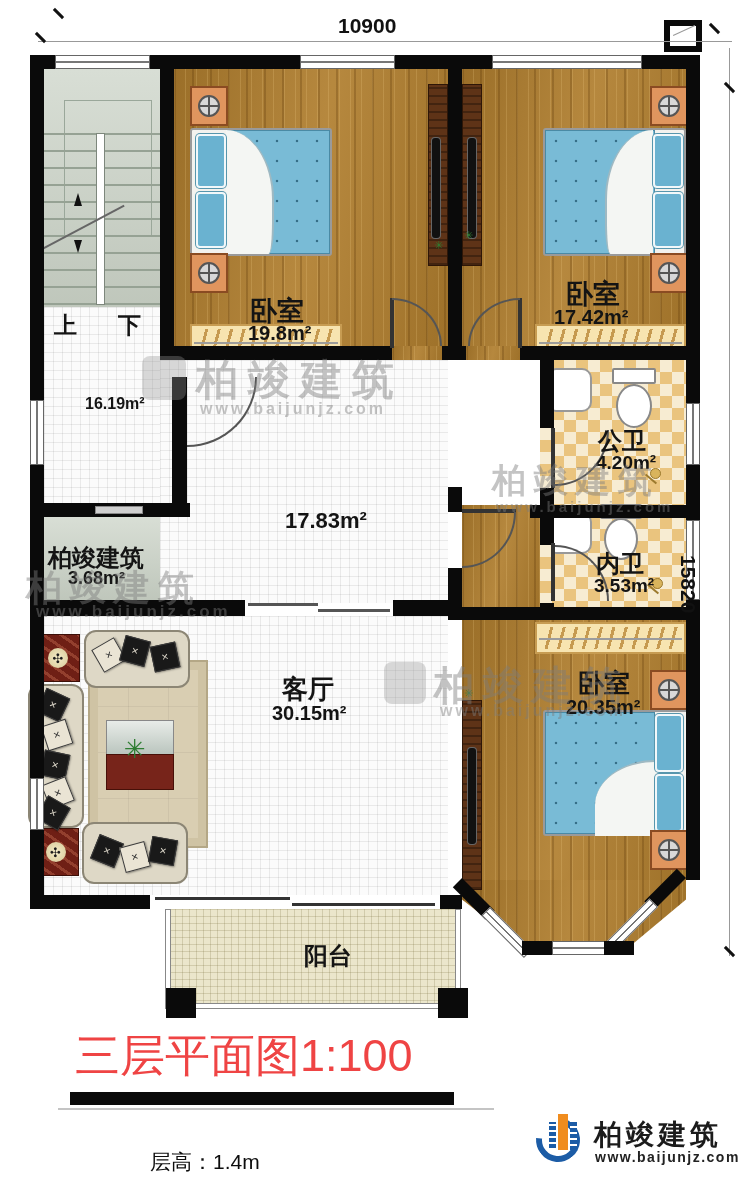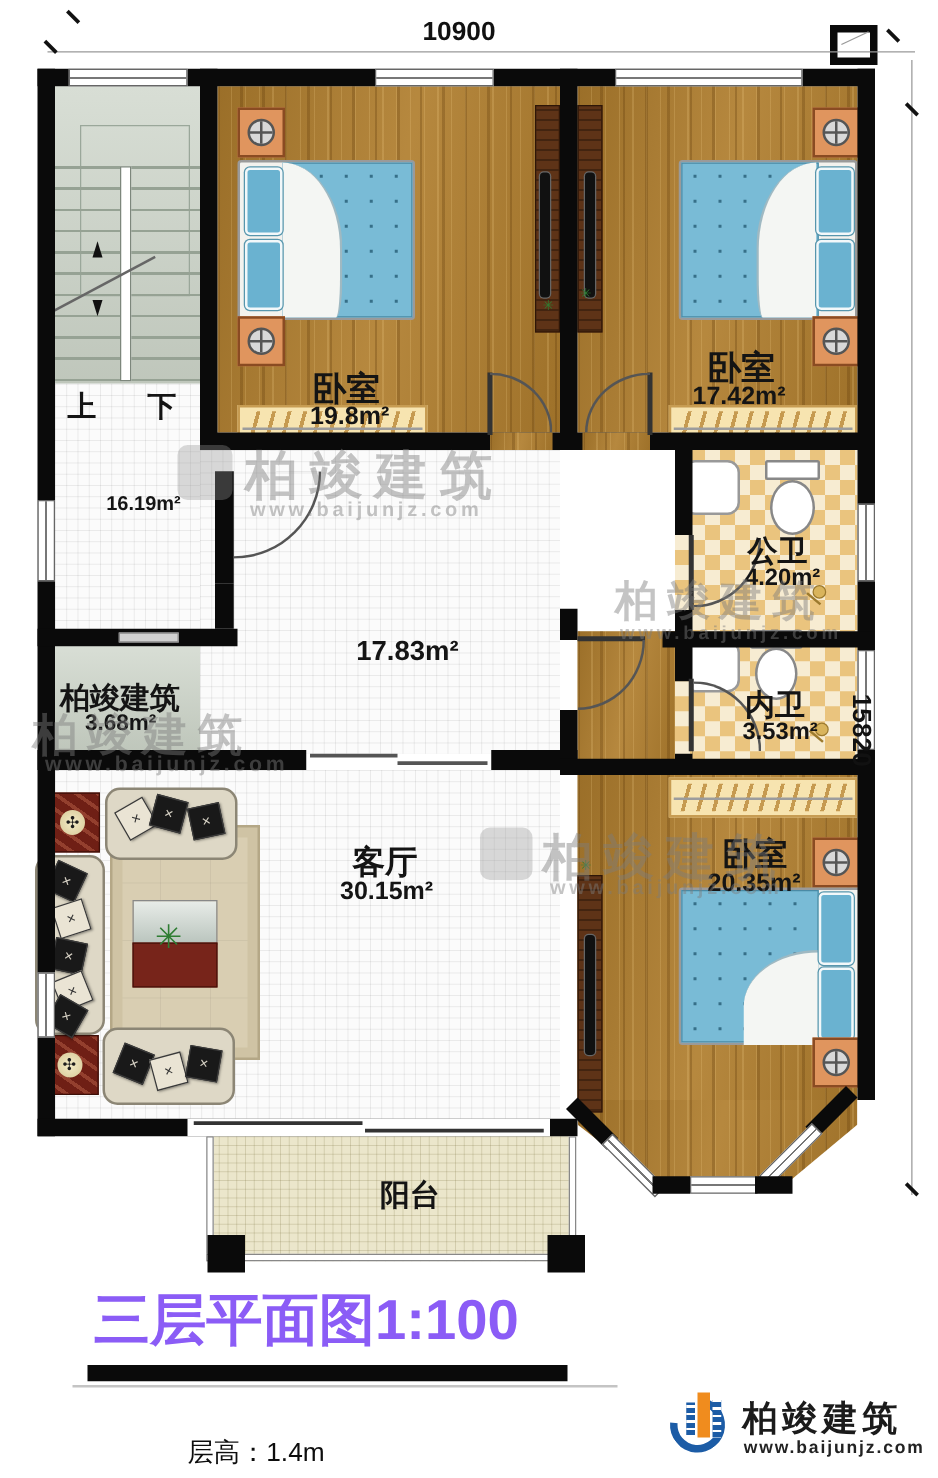--- a/index.html
+++ b/index.html
@@ -67,21 +67,21 @@
   .rname{font-weight:bold;color:#141414;text-align:center;white-space:nowrap;}
   .rarea{font-weight:bold;color:#141414;text-align:center;white-space:nowrap;}
   .dimline{background:#999;}
   .tick{background:#111;transform:rotate(45deg);}
   .dimtext{font-weight:bold;font-size:21px;color:#111;white-space:nowrap;}
   
   .wm{color:rgba(125,125,125,.45);font-weight:bold;white-space:nowrap;}
   .wm-icon{border-radius:8px;background:rgba(150,150,150,.35);}
   .wm-url{color:rgba(125,125,125,.45);font-weight:bold;letter-spacing:3px;white-space:nowrap;}
   
-  #title-row{position:absolute;left:75px;top:1026px;font-size:45px;color:#8b5cf6;white-space:nowrap;font-weight:bold;}
+  #title-row{position:absolute;left:75px;top:1026px;font-size:45px;color:#ef4444;white-space:nowrap;}
   .infoline{position:absolute;font-size:21px;color:#0d0d0d;white-space:nowrap;}
   #logo-name{position:absolute;left:594px;top:1116px;font-size:28px;font-weight:bold;letter-spacing:4px;color:#1b1b1b;white-space:nowrap;}
   #logo-url{position:absolute;left:595px;top:1149px;font-size:14px;font-weight:bold;letter-spacing:1.5px;color:#222;white-space:nowrap;}
 </style>
 </head>
 <body>
 
 <div id="canvas">
 
   <div class="abs stairfloor" style="left:44px;top:69px;width:116px;height:238px;"></div>

